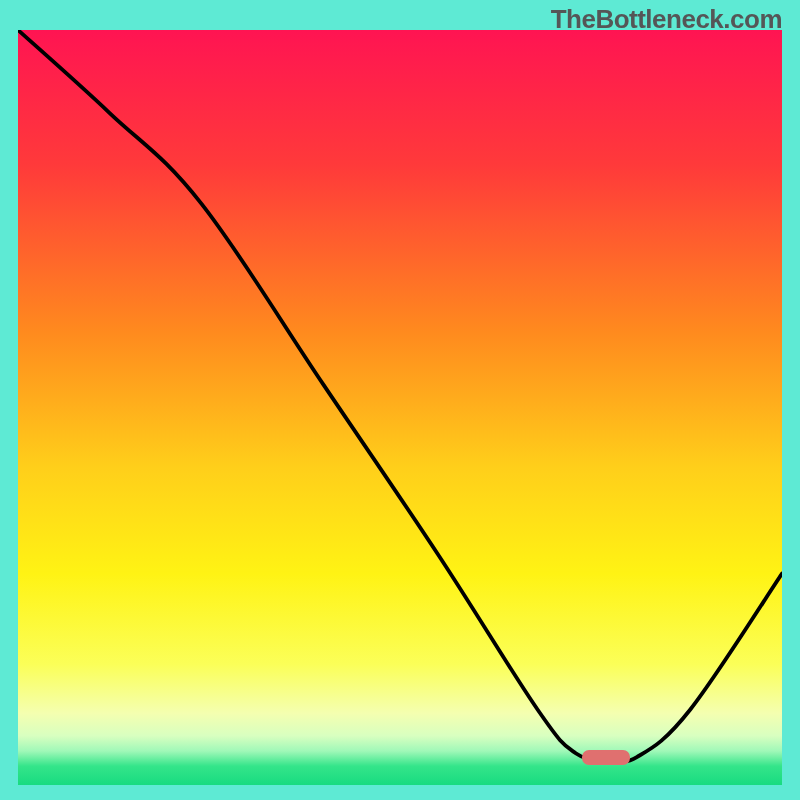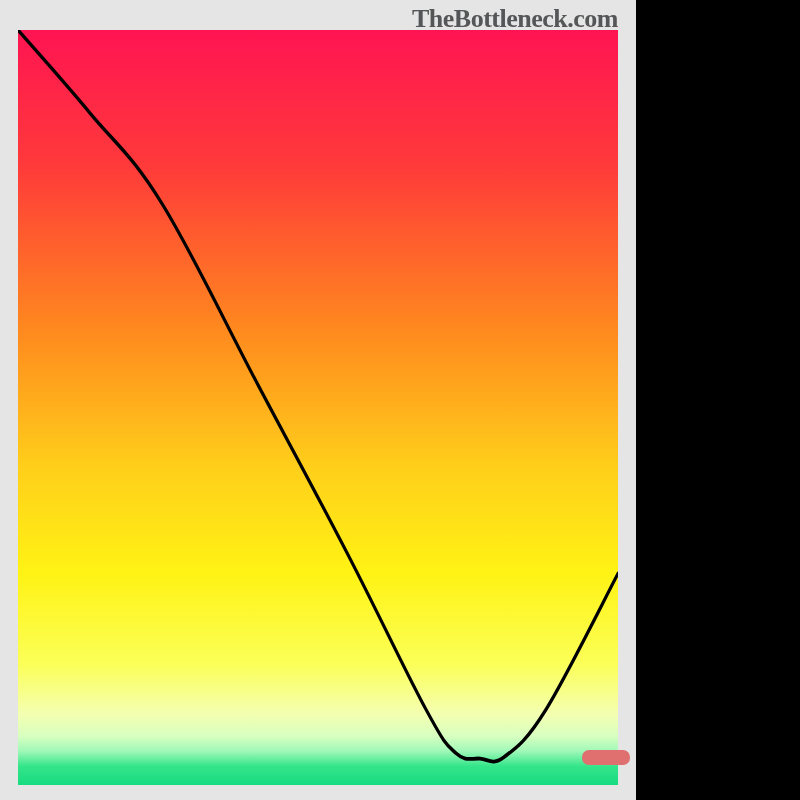--- a/index.html
+++ b/index.html
@@ -6,24 +6,23 @@
     margin: 0;
     padding: 0;
     width: 800px;
     height: 800px;
     background: #000;
     font-family: Arial, Helvetica, sans-serif;
     overflow: hidden;
   }
   .frame {
     position: relative;
-    width: 636px;
+    width: 800px;
     height: 800px;
-    background: #e5e5e5;
-    font-family: Liberation Serif, serif;
+    background: #5eead4;
   }
   .watermark {
     position: absolute;
     top: 4px;
     right: 18px;
     color: #555657;
     font-size: 26px;
     font-weight: 600;
     letter-spacing: -0.5px;
     z-index: 20;

